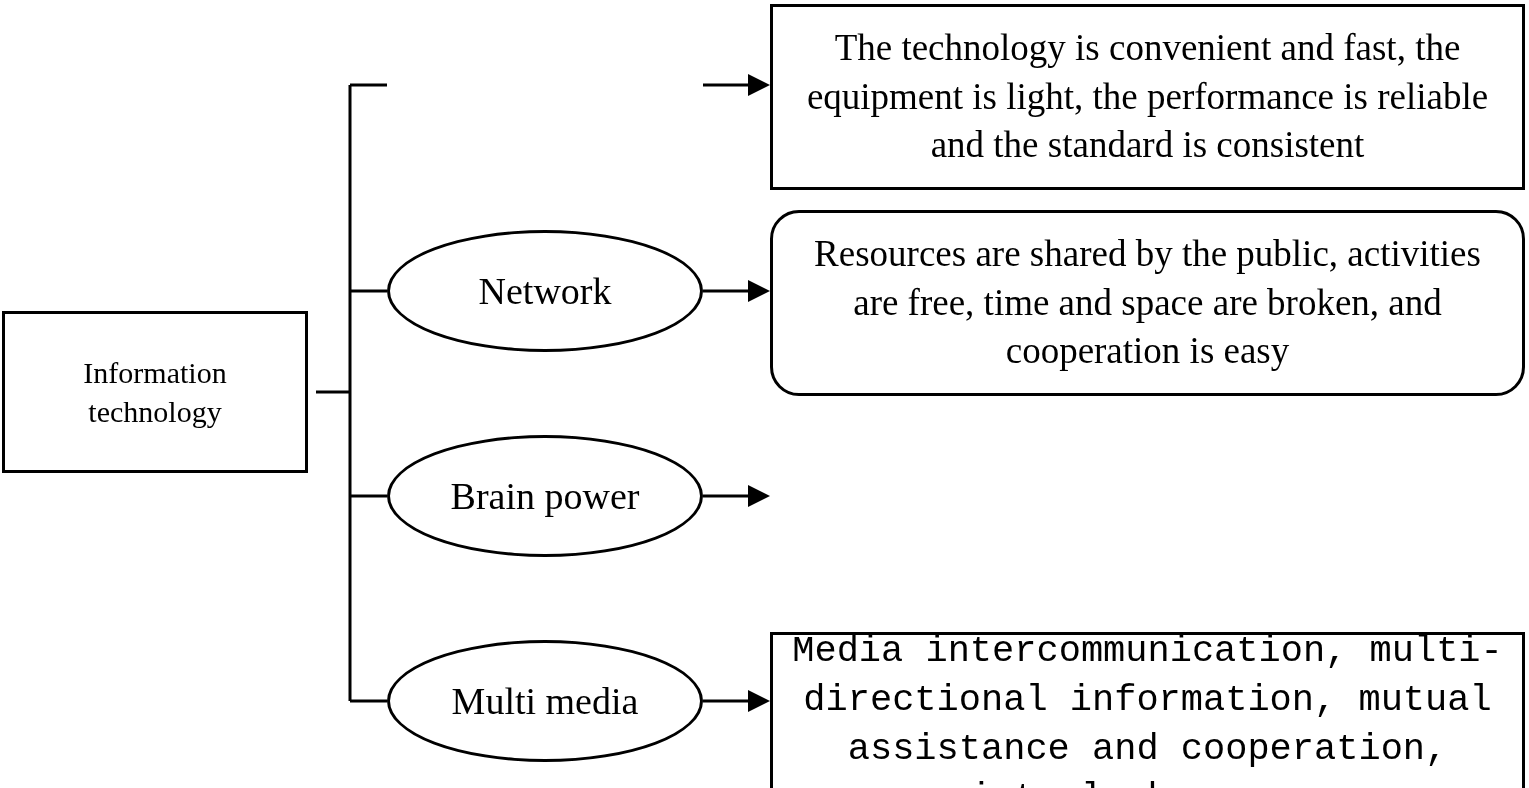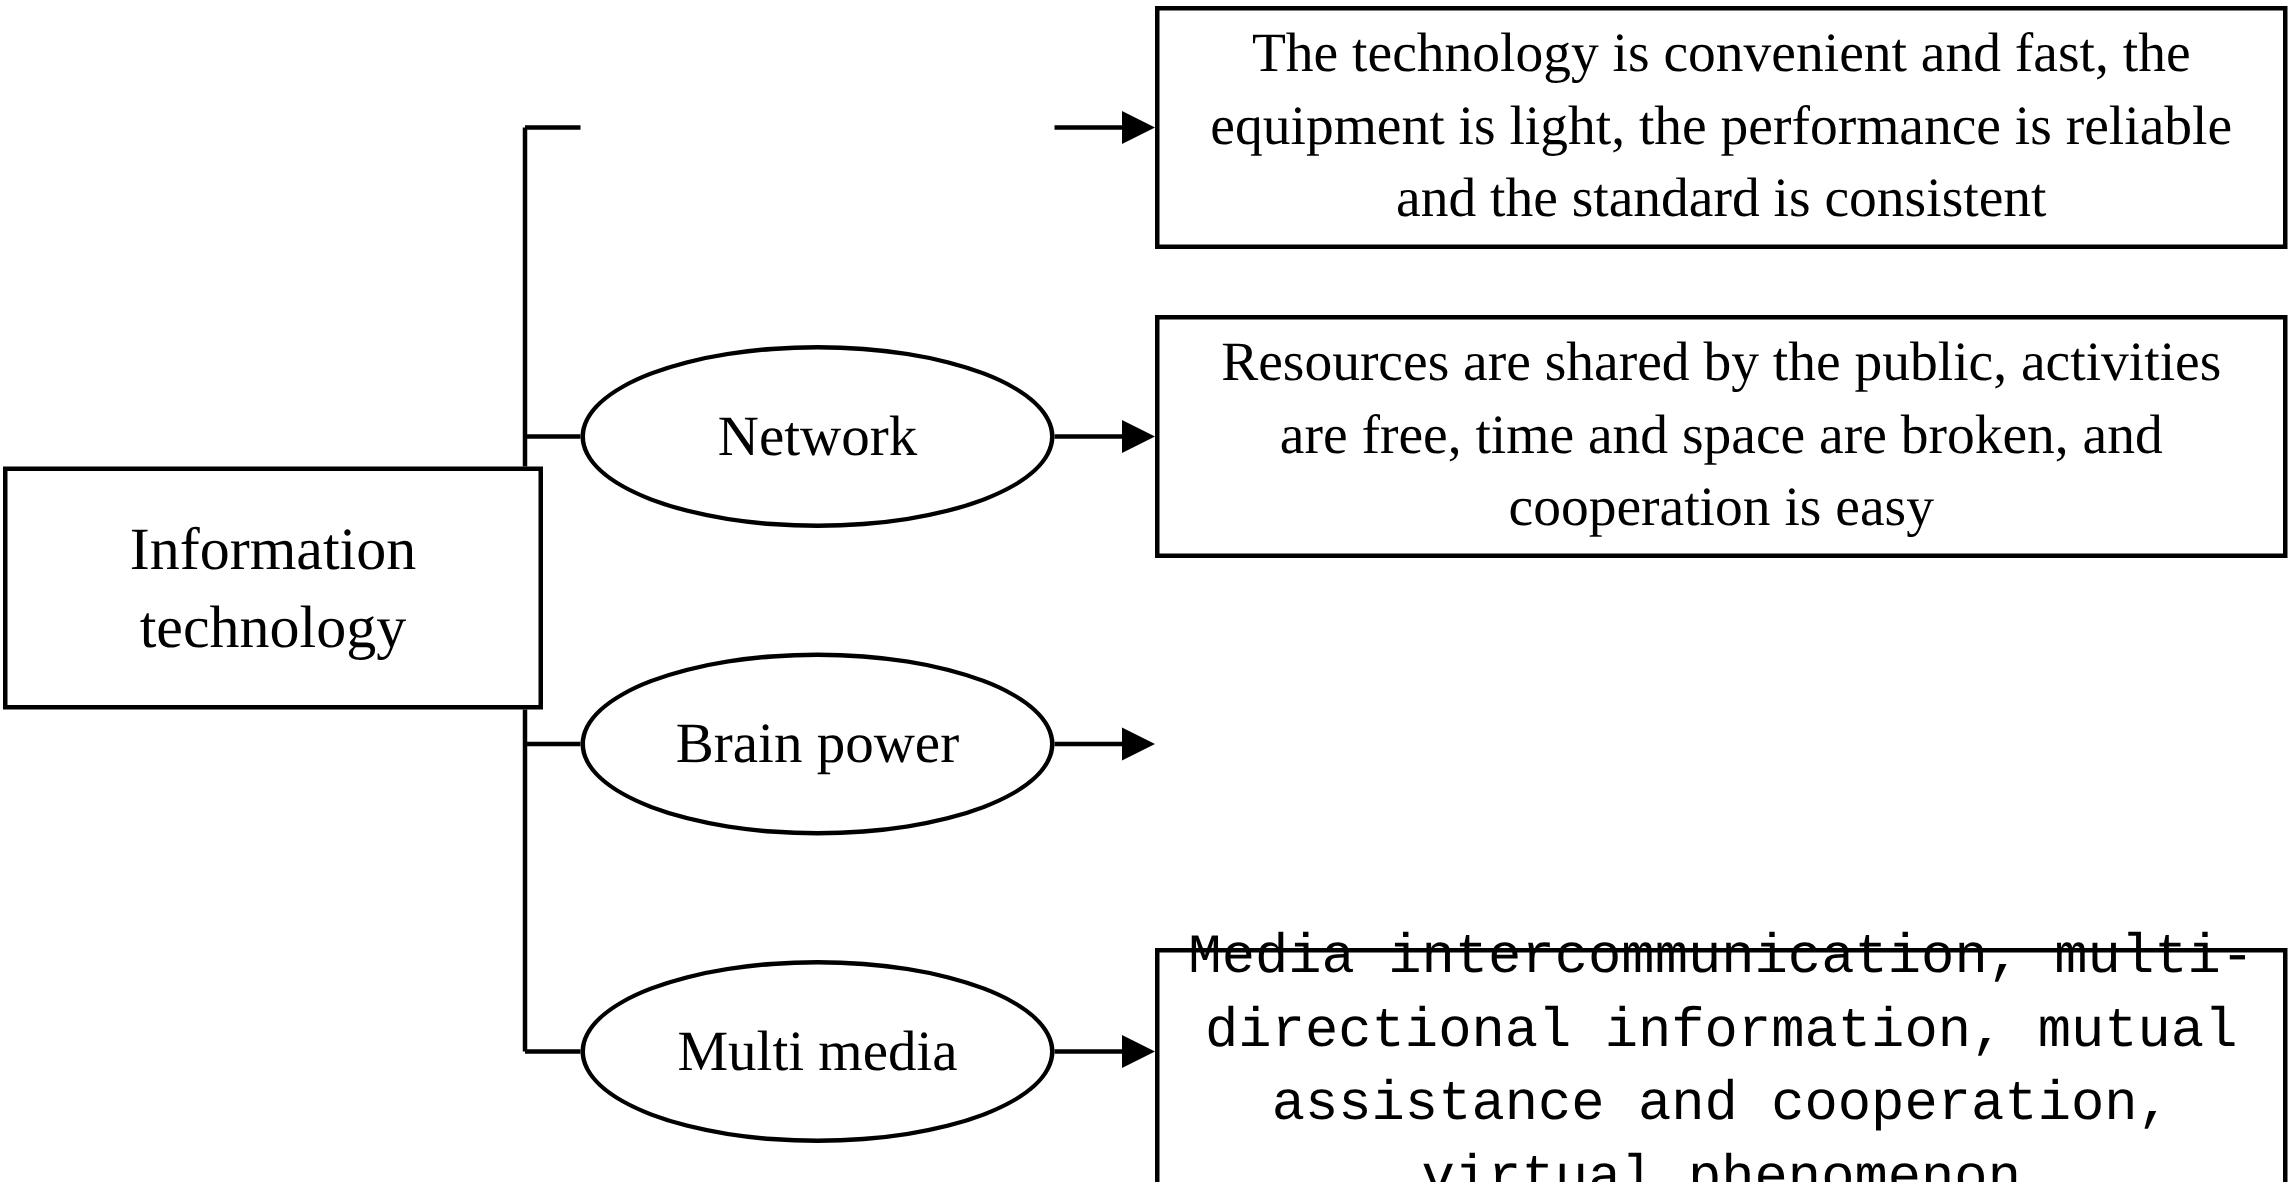--- a/index.html
+++ b/index.html
@@ -30,49 +30,49 @@
     border: 3px solid #000000;
     display: flex;
     align-items: center;
     justify-content: center;
     text-align: center;
     z-index: 1;
   }
   .root-node {
     left: 2px;
     top: 311px;
-    width: 360px;
+    width: 306px;
     height: 162px;
-    font-size: 40px;
+    font-size: 30px;
     line-height: 1.3;
     padding: 0 24px;
     text-align: center;
   }
   .ellipse {
     left: 387px;
     width: 316px;
     height: 122px;
     border-radius: 50%;
     font-size: 38px;
     padding: 0 10px;
   }
   .ellipse.numbers    { top: 24px;  }
   .ellipse.network    { top: 230px; align-items: center; }
   .ellipse.brainpower { top: 435px; }
   .ellipse.multimedia { top: 640px; }
   .desc-box {
     left: 770px;
     width: 755px;
-    height: 162px;
+    height: 186px;
     font-size: 37px;
     line-height: 1.32;
     padding: 16px 16px;
   }
   .desc-box.numbers    { top: 4px;   }
-  .desc-box.network    { top: 210px; }
+  .desc-box.network    { top: 210px; border-radius: 29px; }
   .desc-box.brainpower { top: 415px; }
   .desc-box.multimedia { top: 632px; font-family: Liberation Mono, monospace; }
   .stroke-line {
     stroke: #000000;
     stroke-width: 3;
     fill: none;
   }
   .arrowhead {
     fill: #000000;
     stroke: none;

